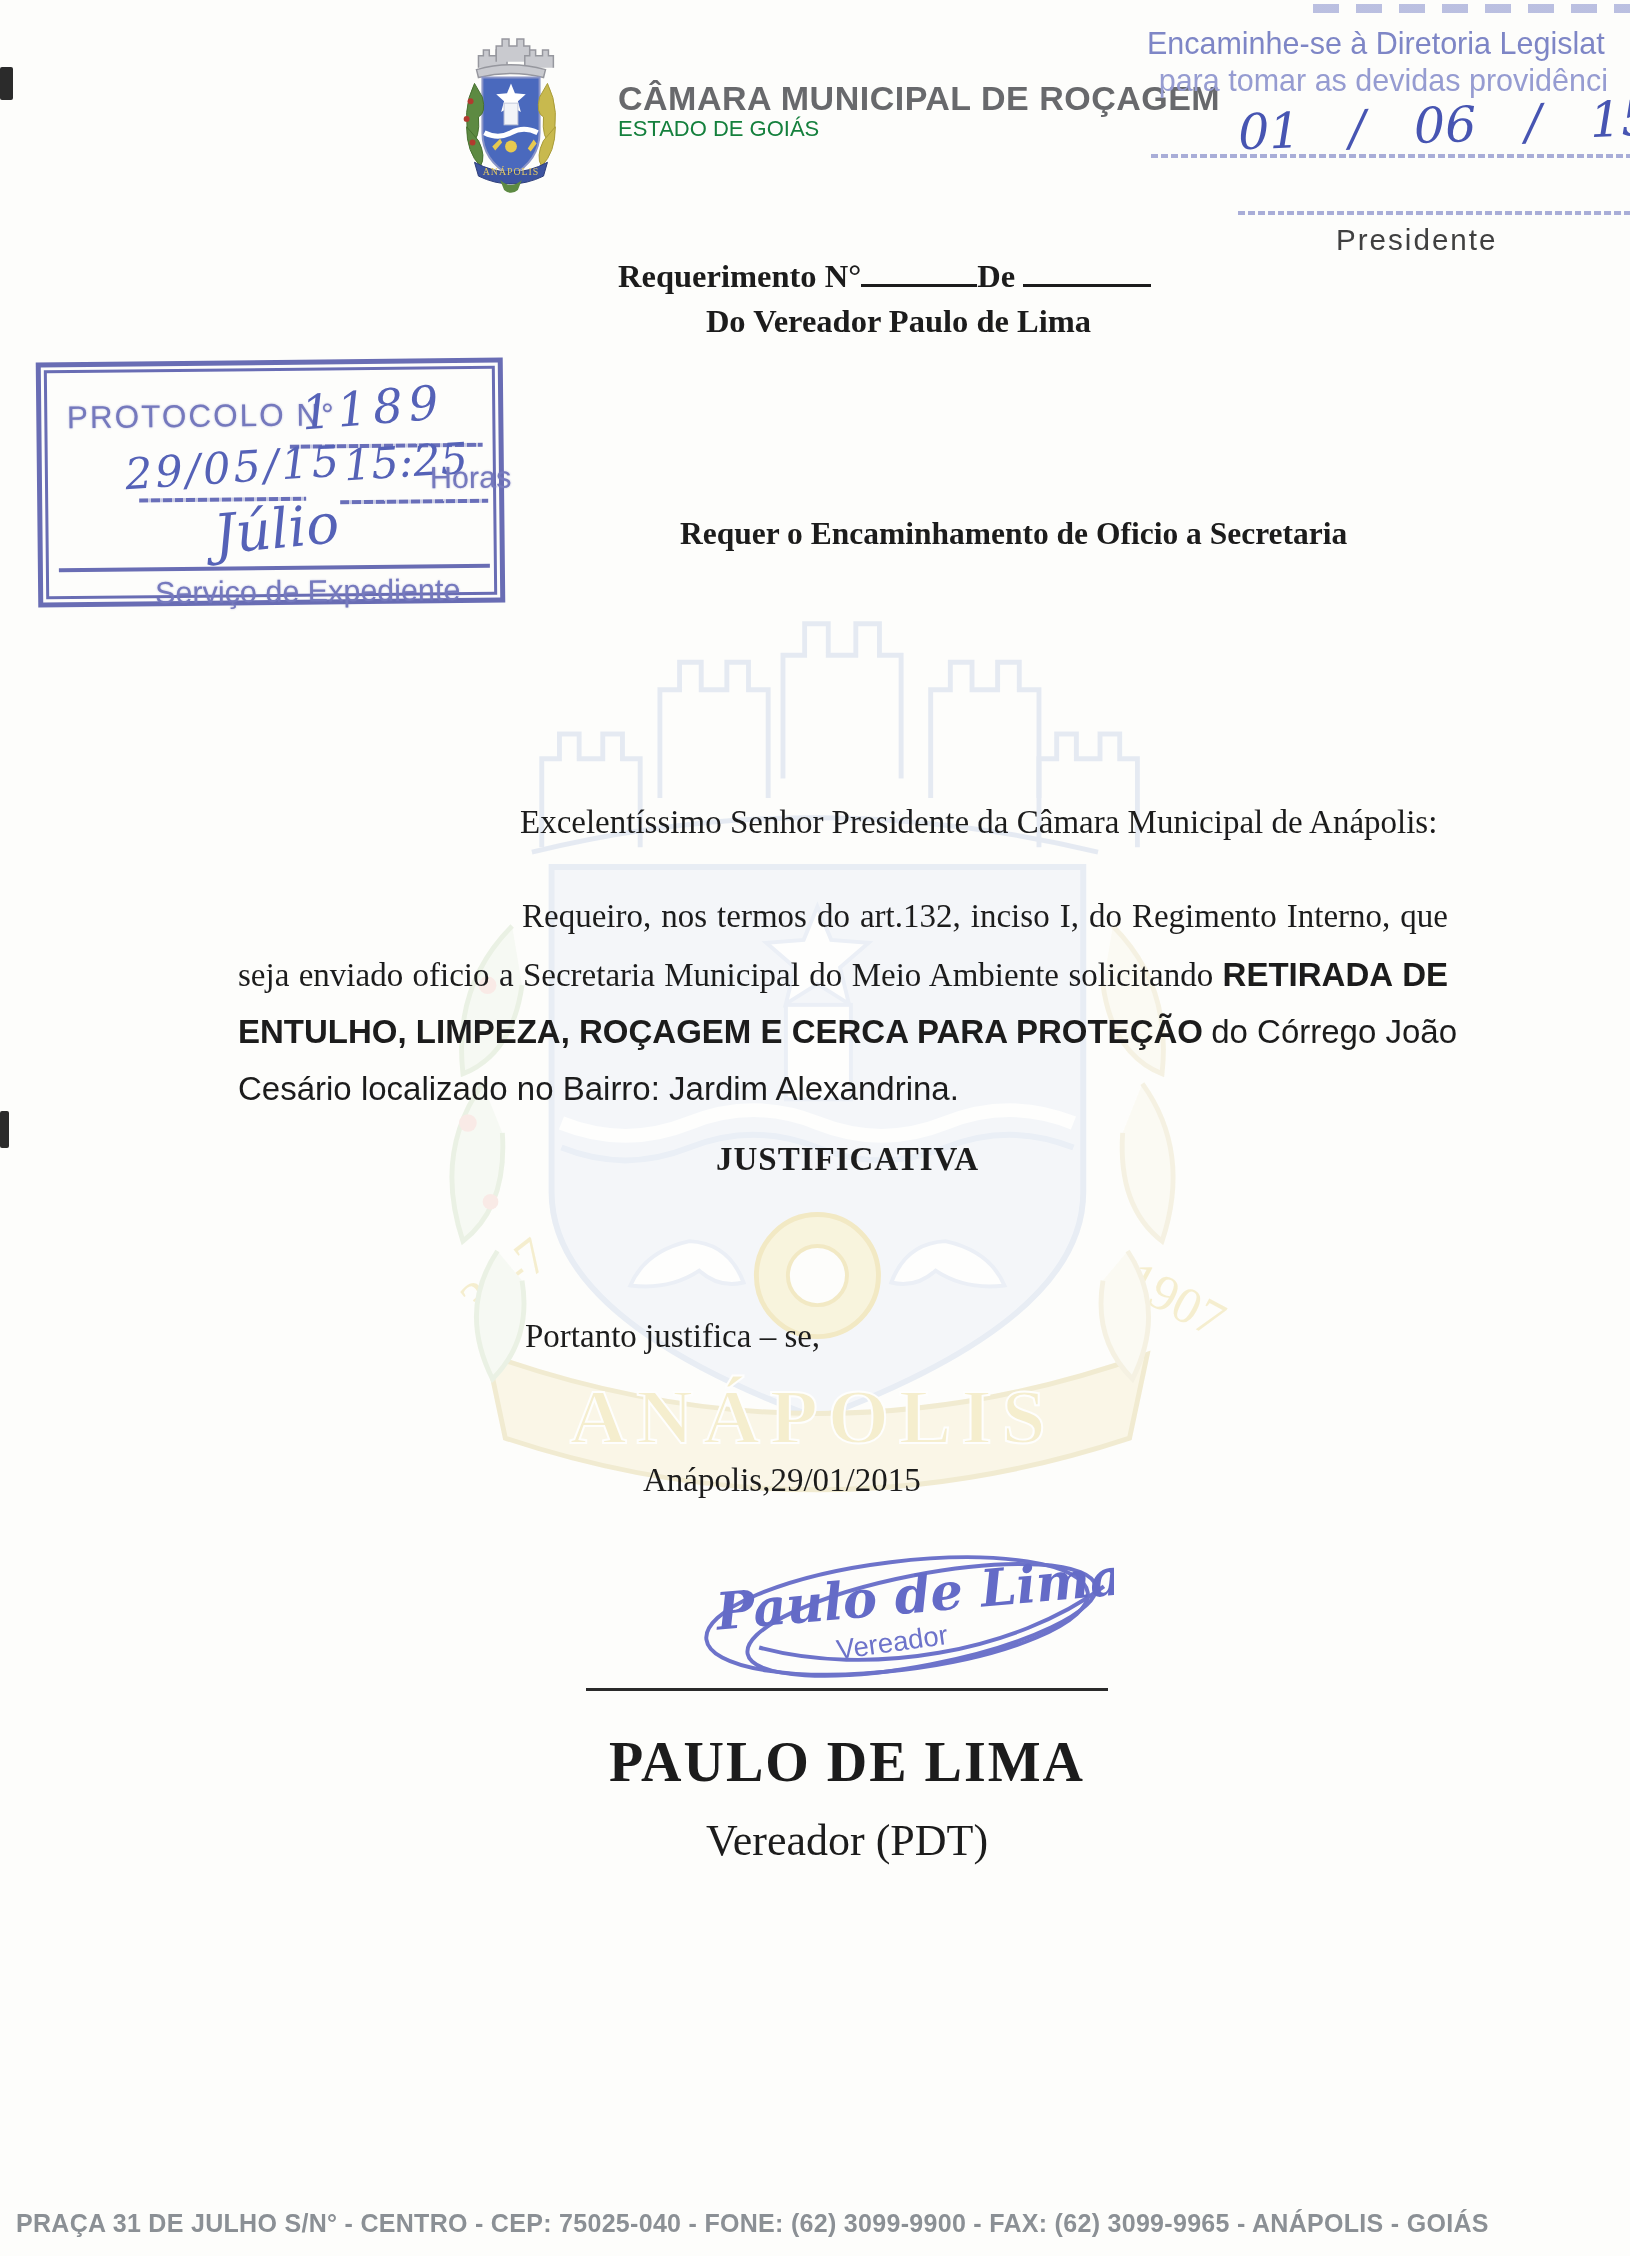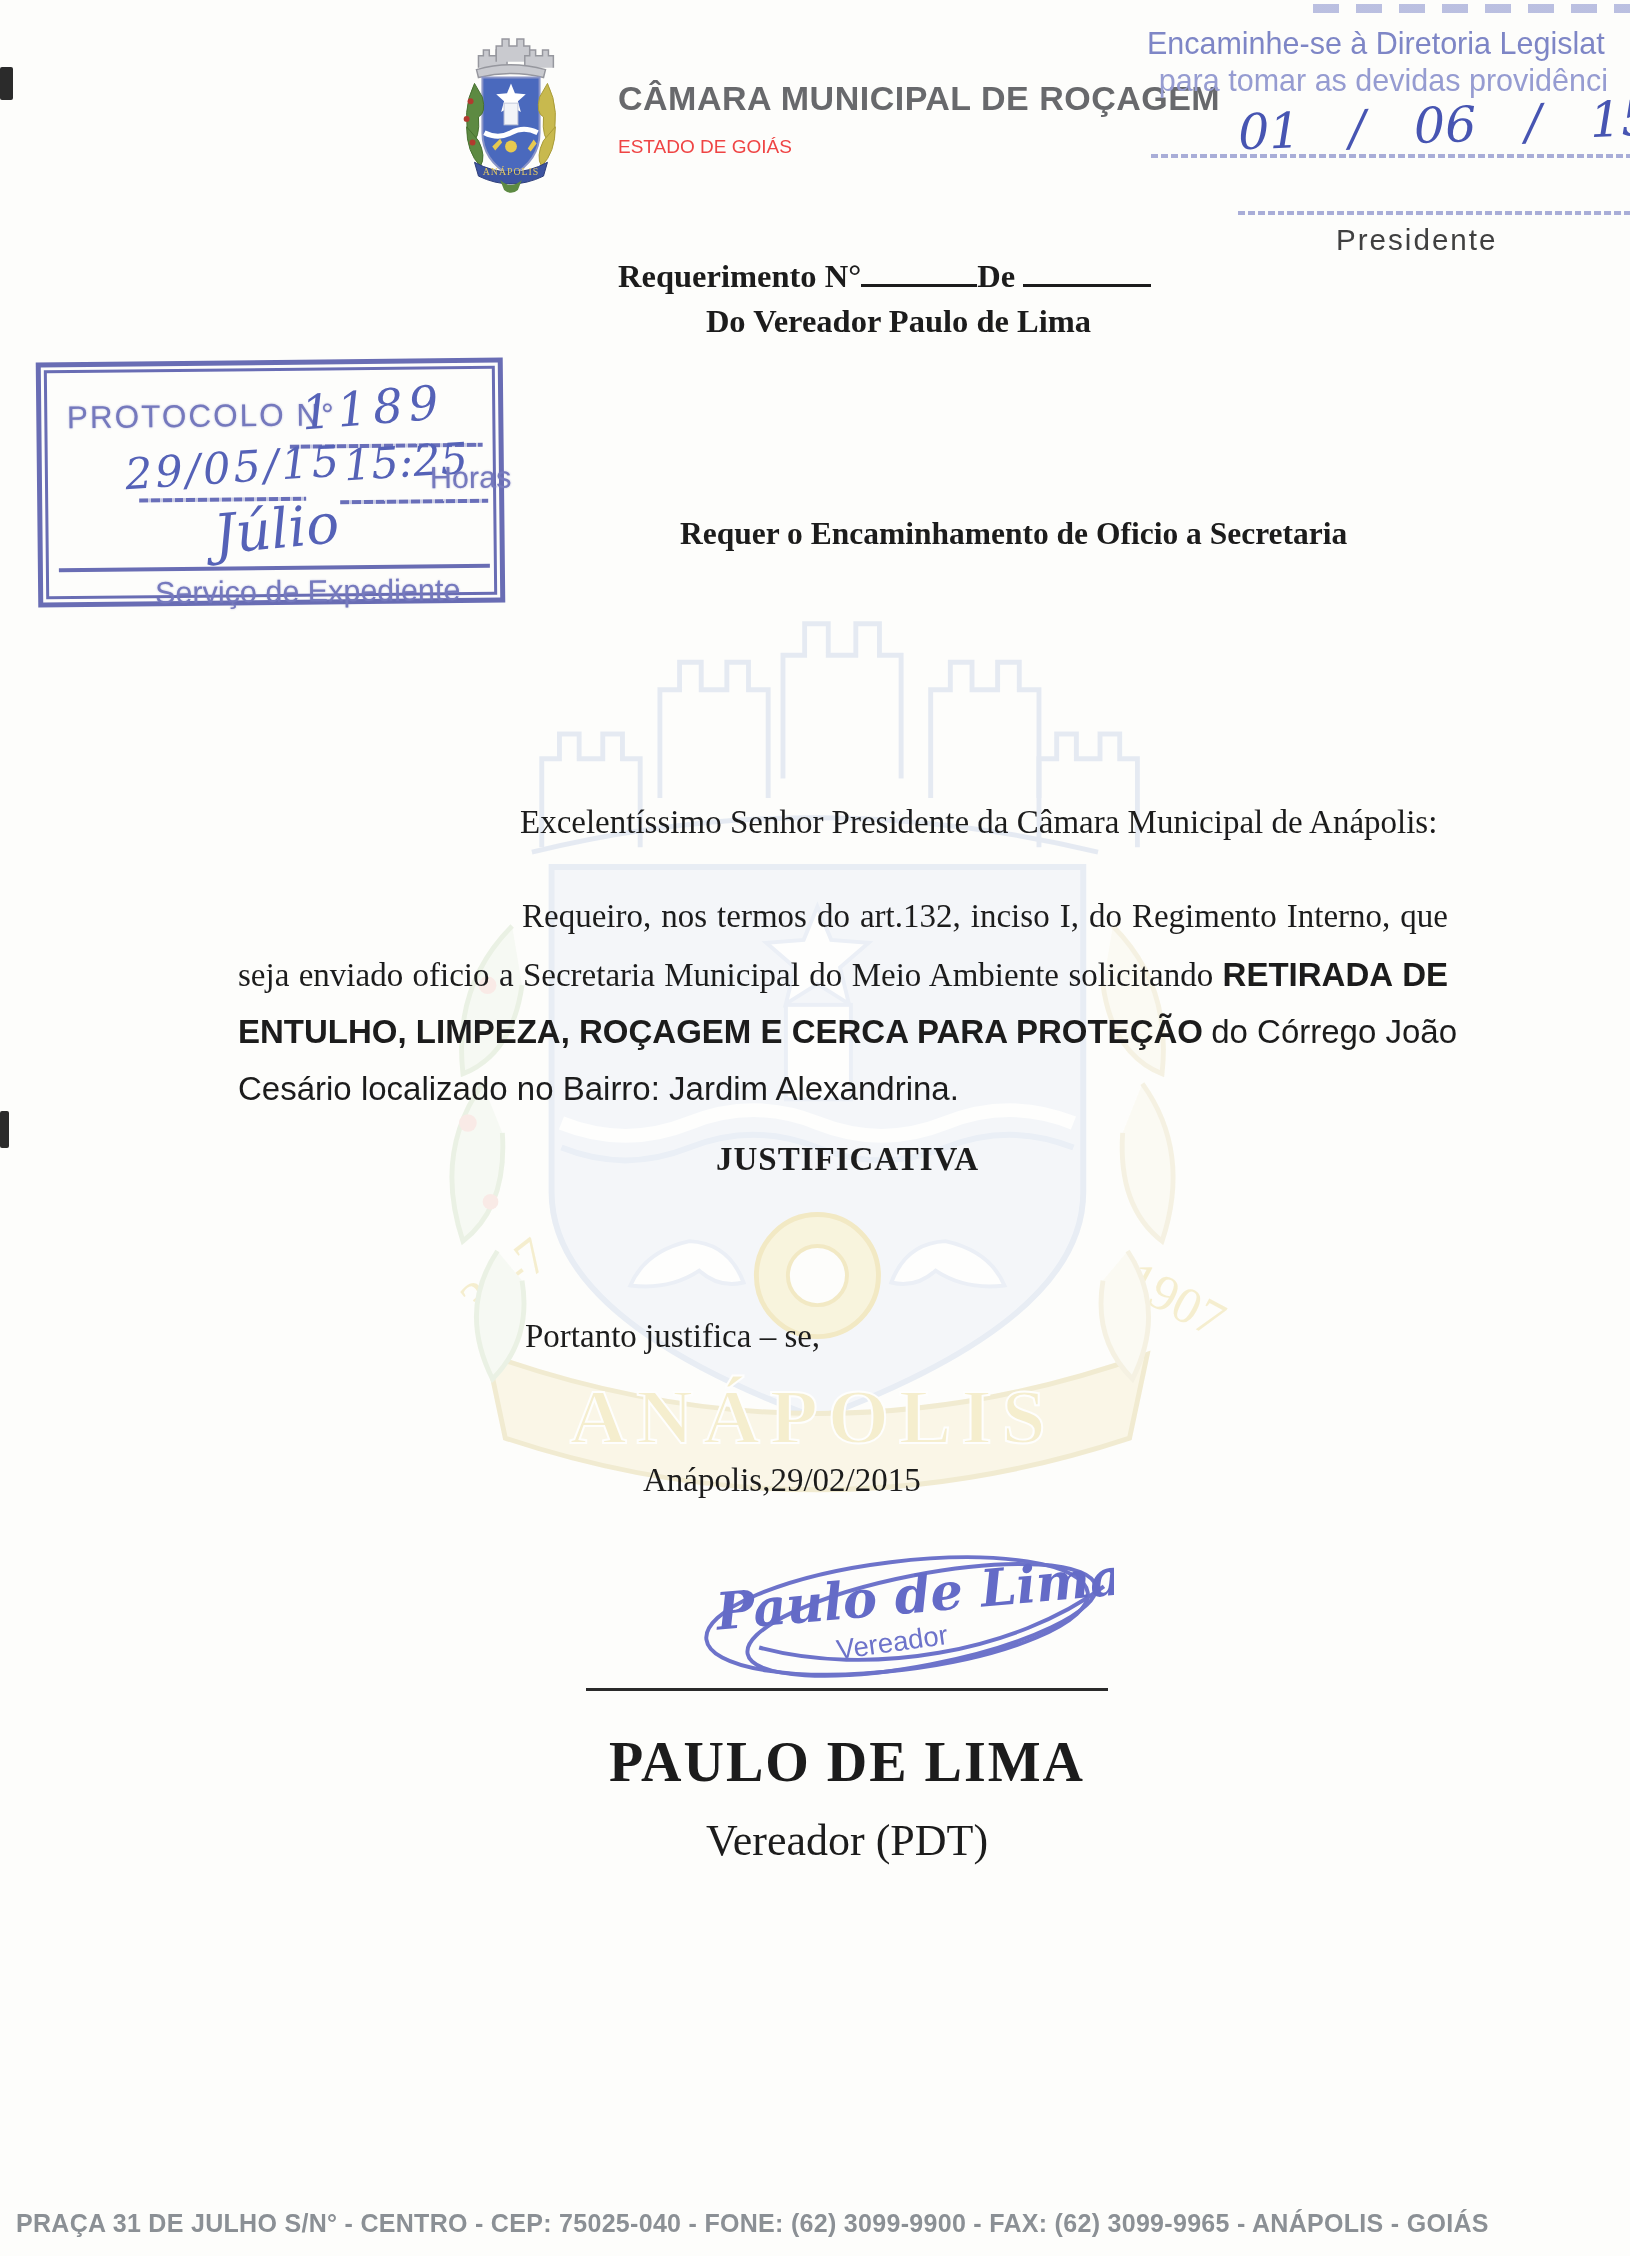--- a/index.html
+++ b/index.html
@@ -3,21 +3,21 @@
 <meta charset="utf-8">
 <style>
   html,body{margin:0;padding:0;background:#e8e8e8;}
   .page{position:relative;width:1630px;height:2257px;background:#fdfdfb;overflow:hidden;
         font-family:"Liberation Serif",serif;color:#1c1c1c;}
   .abs{position:absolute;}
 
   
   .org-name{font-family:"Liberation Sans",sans-serif;font-weight:bold;font-size:34px;
             color:#68696c;letter-spacing:0.5px;white-space:nowrap;}
-  .org-sub{font-family:"Liberation Sans",sans-serif;font-size:19px;color:#ef4444;white-space:nowrap;margin-top:20px;}
+  .org-sub{font-family:"Liberation Sans",sans-serif;font-size:22px;color:#15803d;white-space:nowrap;}
 
   
   .fstamp{color:#8189c8;font-family:"Liberation Sans",sans-serif;}
   .fs-line1{font-size:30.5px;color:#7e86c6;white-space:nowrap;}
   .fs-line2{font-size:30.5px;color:#969cd1;white-space:nowrap;}
   .fs-pres{font-size:29.6px;color:#404040;letter-spacing:2px;}
   .pen{font-family:"DejaVu Serif",serif;font-style:italic;color:#4755b2;}
   .fs-date{font-size:49px;word-spacing:33px;transform:rotate(-2deg);white-space:nowrap;}
   .hatch{height:3.9px;background:repeating-linear-gradient(90deg,#8d93cc 0 6.9px,transparent 6.9px 9.9px);opacity:.75;}
   .dashrow{height:8.9px;background:repeating-linear-gradient(90deg,#aab0da 0 25.6px,transparent 25.6px 43px);opacity:.8;}
@@ -183,21 +183,21 @@
     <span class="sansbold">ENTULHO, LIMPEZA, ROÇAGEM E CERCA PARA PROTEÇÃO</span>
     <span class="sans">do Córrego João</span>
   </div>
   <div class="abs body-line last" style="left:238px;top:1070px;">
     <span class="sans">Cesário localizado no Bairro: Jardim Alexandrina.</span>
   </div>
 
   <div class="abs just-title" style="left:690px;top:1141px;width:315px;">JUSTIFICATIVA</div>
   <div class="abs" style="left:525px;top:1318px;font-size:33px;white-space:nowrap;">Portanto justifica – se,</div>
 
-  <div class="abs" style="left:643px;top:1462px;font-size:33px;white-space:nowrap;">Anápolis,29/02/2015</div>
+  <div class="abs" style="left:643px;top:1462px;font-size:33px;white-space:nowrap;">Anápolis,29/01/2015</div>
 
   <svg class="abs" style="left:690px;top:1549px;opacity:.88;" width="424" height="133" viewBox="0 0 430 135">
     <g fill="none" stroke="#5a61c4" stroke-width="4">
       <ellipse cx="210" cy="68" rx="195" ry="55" transform="rotate(-7 210 68)"></ellipse>
       <ellipse cx="235" cy="72" rx="180" ry="46" transform="rotate(-11 235 72)"></ellipse>
       <path d="M70 100 C180 130 330 105 420 38"></path>
     </g>
     <text x="28" y="82" font-family="DejaVu Serif, serif" font-style="italic" font-weight="bold" font-size="52" fill="#4f57c0" transform="rotate(-5 28 82)">Paulo de Lima</text>
     <text x="150" y="112" font-family="Liberation Sans, sans-serif" font-size="28" fill="#5a61c4" transform="rotate(-8 150 112)">Vereador</text>
   </svg>

